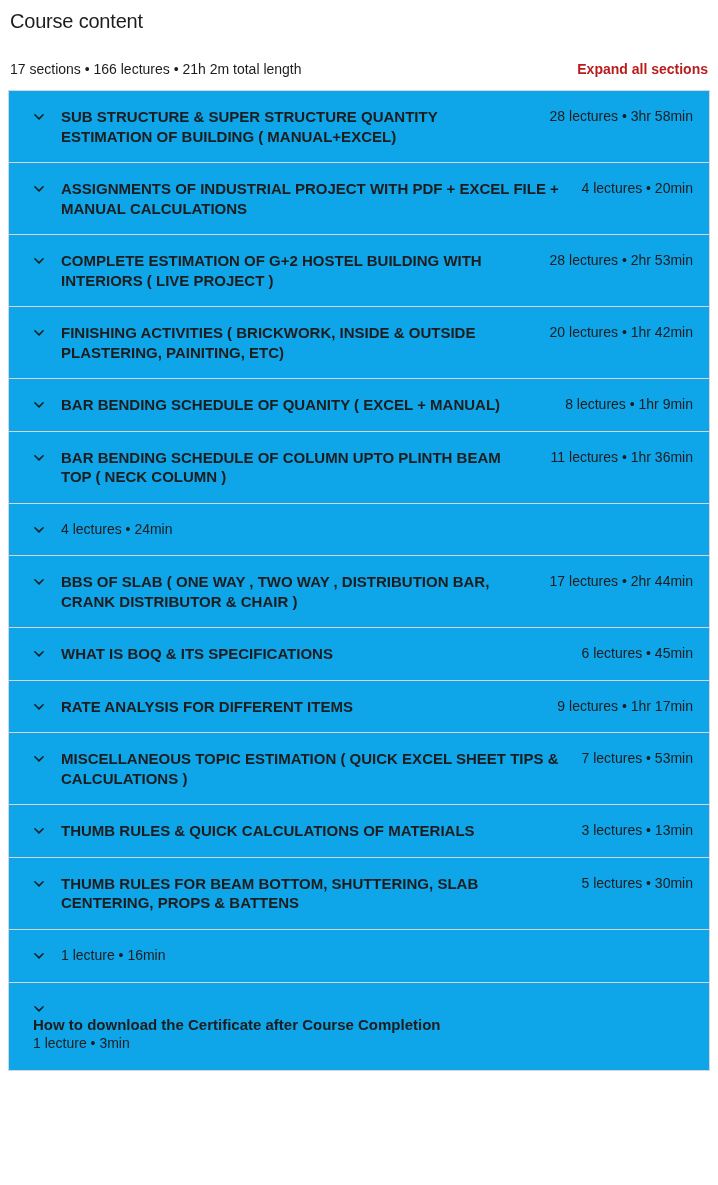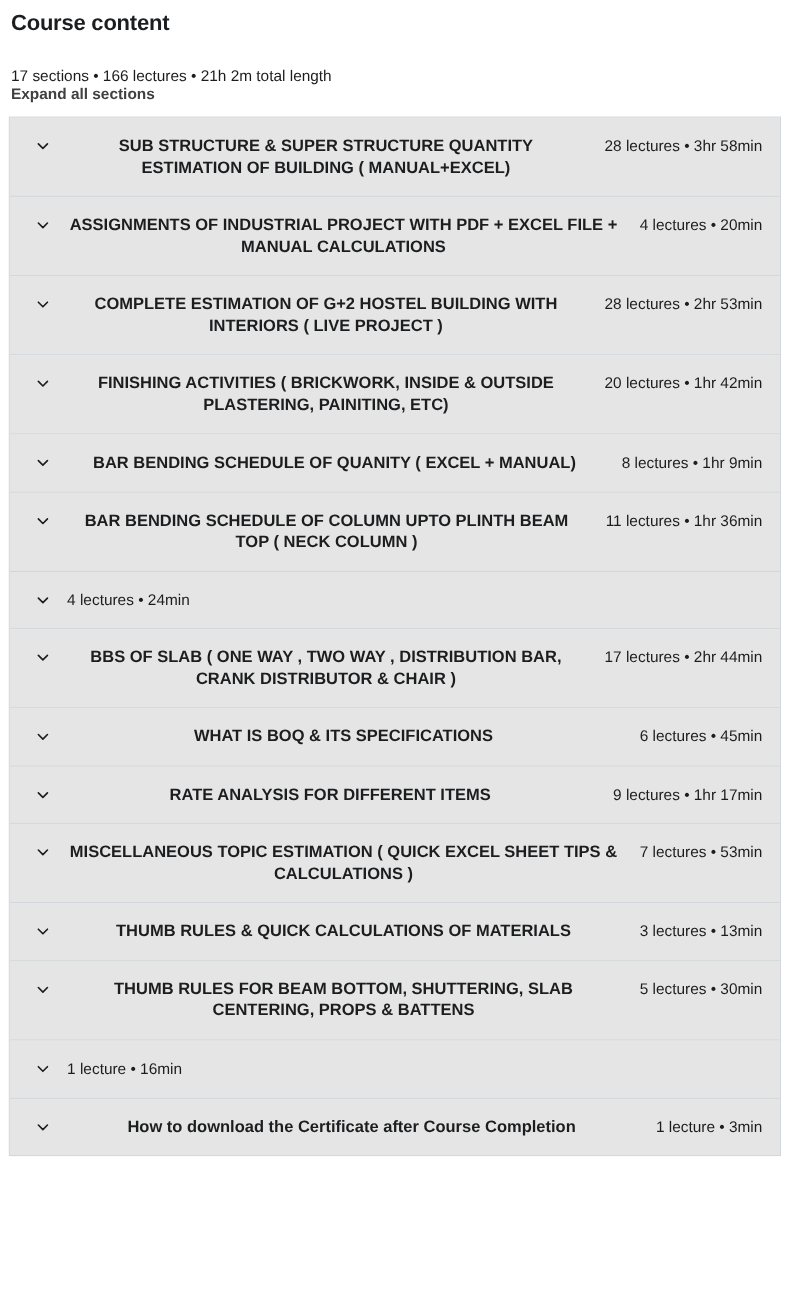--- a/index.html
+++ b/index.html
@@ -10,58 +10,57 @@
     color: #1c1d1f;
   }
   .page {
     width: 718px;
     box-sizing: border-box;
     padding: 8px 8px 12px 8px;
     background: #ffffff;
   }
   .page-title {
     font-size: 20px;
-    font-weight: 700;
+    font-weight: 400;
     margin: 2px 0 0 2px;
     letter-spacing: -0.2px;
     color: #1c1d1f;
   }
   .meta-row {
     display: flex;
     justify-content: space-between;
     align-items: baseline;
     margin: 28px 2px 13px 2px;
     font-size: 14px;
-    flex-direction: column;
   }
   .course-summary {
     color: #1c1d1f;
   }
   .expand-all {
-    color: #404040;
+    color: #b91c1c;
     font-weight: 700;
     font-size: 14px;
     text-decoration: none;
     cursor: pointer;
   }
   .accordion {
     border: 1px solid #d1d7dc;
     background: #f7f9fa;
   }
   .section-row {
     display: flex;
     align-items: flex-start;
-    background: #e5e5e5;
+    background: #0ea5e9;
     padding: 16px 16px 16px 24px;
     border-bottom: 1px solid #d1d7dc;
     cursor: pointer;
-    text-align: center;
   }
   .section-row:last-child {
     border-bottom: none;
+    flex-direction: column;
   }
   .chevron {
     flex: none;
     width: 12px;
     height: 12px;
     margin: 4px 16px 0 0;
     display: inline-flex;
     align-items: center;
     justify-content: center;
   }

